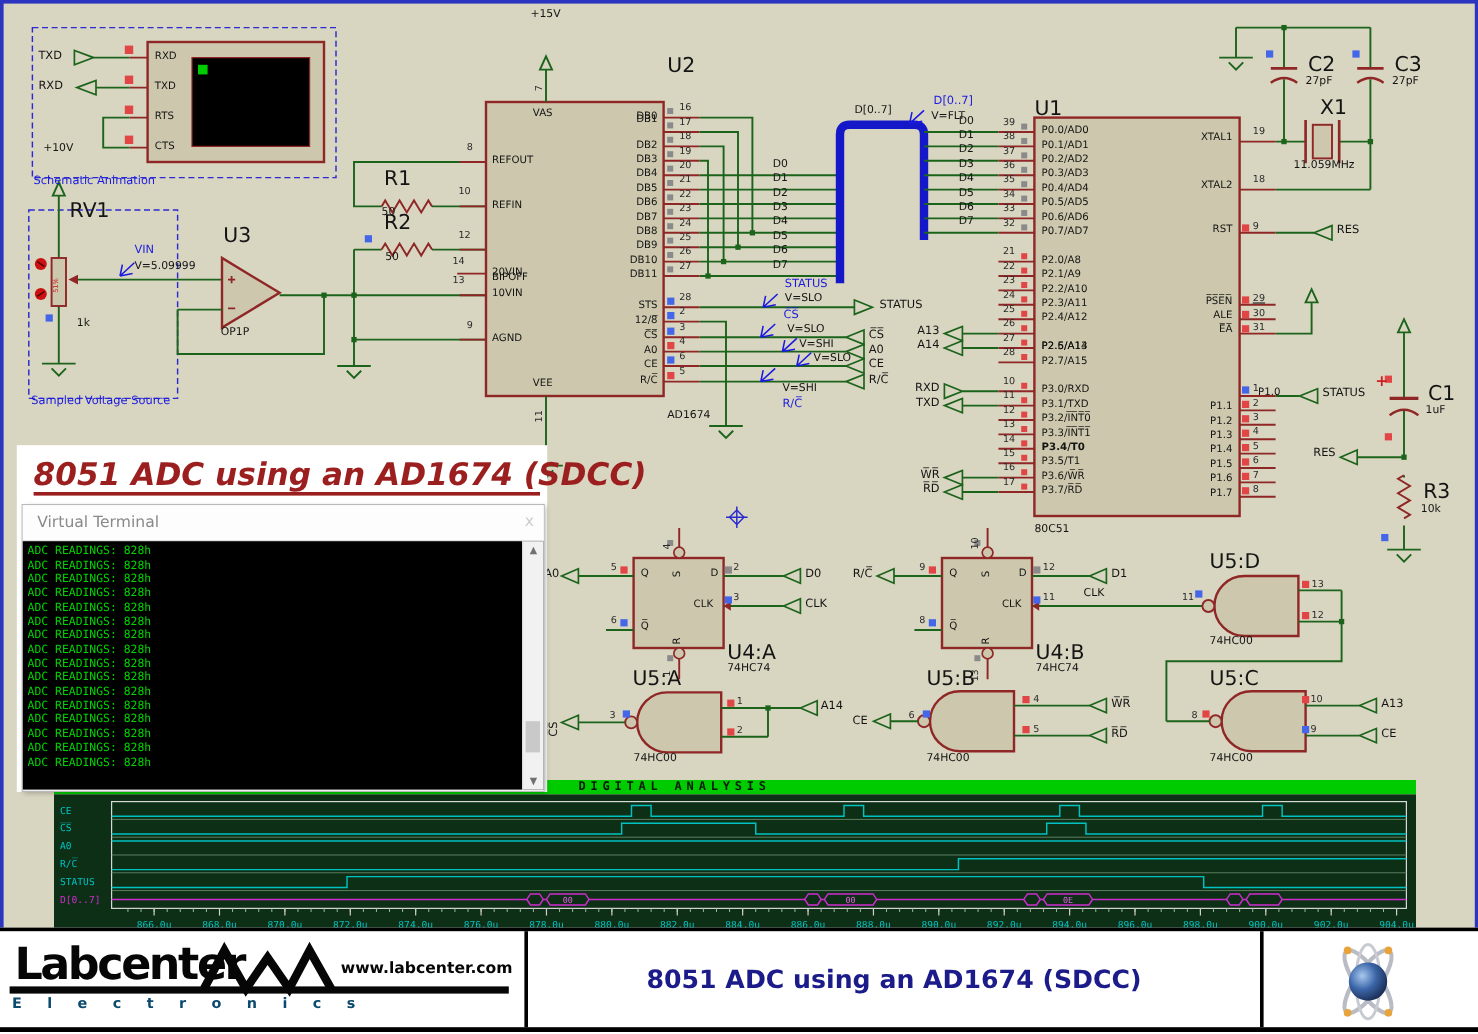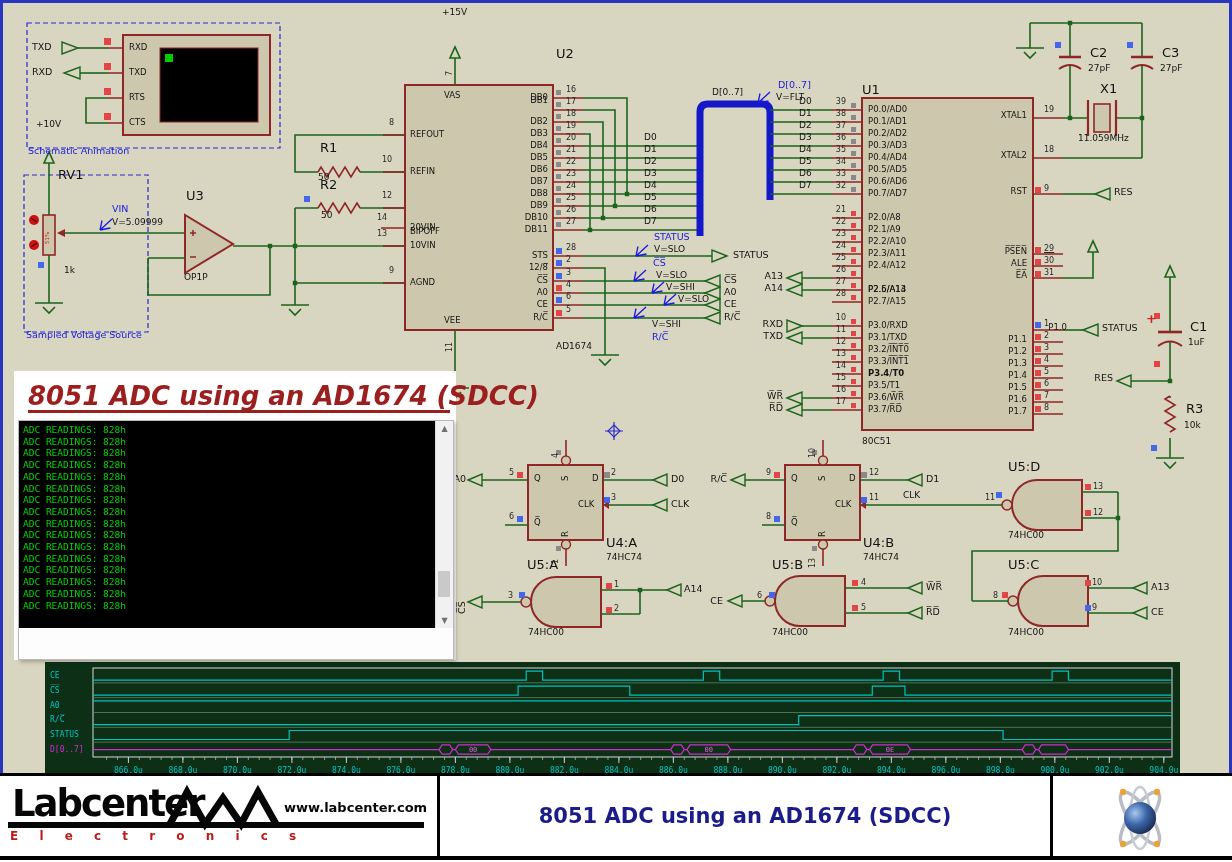--- a/index.html
+++ b/index.html
@@ -4,21 +4,21 @@
 <style>
   html,body{margin:0;padding:0;background:#888;}
   #stage{position:relative;width:1232px;height:862px;overflow:hidden;background:#d8d5c0;font-family:"DejaVu Sans",sans-serif;}
   .abs{position:absolute;}
   
   .bord{position:absolute;background:#2b35c0;}
   
   .lb{position:absolute;white-space:pre;line-height:1;color:#141414;font-family:"DejaVu Sans",sans-serif;}
   .pn{font-size:8.5px;}
   .num{font-size:8px;color:#2a2a2a;}
-  .ref{font-size:13px;}
+  .ref{font-size:17px;}
   .val{font-size:9px;}
   .term{font-size:9.5px;}
   .blk{font-size:9px;}
   .probe{font-size:9.5px;color:#1a1ae0;}
   .ann{font-size:9.5px;color:#1a1ae0;}
   .tinyred{font-size:5.5px;color:#cc2222;}
   .plus{font-size:13px;color:#cc2222;font-weight:bold;}
   
   #heading{position:absolute;left:28px;top:381px;font-size:26px;font-weight:bold;font-style:italic;color:#9c1f1f;z-index:6;}
   #heading-underline{position:absolute;left:28px;top:410px;width:422px;height:3px;background:#9c1f1f;z-index:6;}
@@ -36,21 +36,21 @@
   #vt-thumb{position:absolute;left:2px;top:150px;width:12px;height:26px;background:#c9c9c9;}
   
   #wf-box{position:absolute;left:45px;top:650px;width:1135px;height:125px;z-index:4;}
   #wf-bar{position:absolute;left:0;top:0;width:1135px;height:12px;background:#00ca00;color:#041a04;font-family:"DejaVu Sans Mono",monospace;font-size:10px;font-weight:bold;letter-spacing:4px;line-height:12px;padding-left:437px;box-sizing:border-box;}
   #wf-dark{position:absolute;left:0;top:12px;width:1135px;height:113px;background:#0d2f16;}
   
   #footer{position:absolute;left:0;top:773px;width:1232px;height:89px;background:#ffffff;border-top:3px solid #000;box-sizing:border-box;z-index:8;}
   #footer-bottom{position:absolute;left:0;top:856px;width:1232px;height:4px;background:#000;z-index:9;}
   .fdiv{position:absolute;top:776px;height:80px;width:3px;background:#000;z-index:9;}
   #logo-name{position:absolute;left:12px;top:782px;font-size:37px;font-weight:bold;color:#060606;letter-spacing:-2px;z-index:9;}
-  #logo-sub{position:absolute;left:10px;top:829px;font-size:12px;font-weight:bold;color:#b91c1c;letter-spacing:8.5px;z-index:9;}
+  #logo-sub{position:absolute;left:10px;top:829px;font-size:12px;font-weight:bold;color:#0c4a6e;letter-spacing:8.5px;z-index:9;}
   #logo-url{position:absolute;left:284px;top:800px;font-size:13px;font-weight:bold;color:#060606;z-index:9;}
   #footer-title{position:absolute;left:440px;top:776px;width:610px;height:80px;line-height:80px;text-align:center;font-size:21px;font-weight:bold;color:#1b1b8a;z-index:9;}
 </style>
 </head>
 <body>
 
 <div id="stage">
 
   <div class="abs" style="left:0;top:0;width:1232px;height:775px;">
   <svg width="1232" height="775" xmlns="http://www.w3.org/2000/svg">
@@ -639,20 +639,24 @@
       <span class="lb num" style="left: 1092px; top: 604px;">9</span>
       <span class="lb term" style="left: 1151px; top: 582px;">A13</span>
       <span class="lb term" style="left: 1151px; top: 607px;">CE</span>
     </div>
 
   <div id="white-panel"></div>
   <div id="heading">8051 ADC using an AD1674 (SDCC)</div>
   <div id="heading-underline"></div>
 
   <div id="vt-window">
+    <div id="vt-titlebar">
+      <span id="vt-title">Virtual Terminal</span>
+      <span id="vt-close">x</span>
+    </div>
     <div id="vt-body">
       <div id="vt-text">
           <div class="tl">ADC READINGS: 828h</div>
           <div class="tl">ADC READINGS: 828h</div>
           <div class="tl">ADC READINGS: 828h</div>
           <div class="tl">ADC READINGS: 828h</div>
           <div class="tl">ADC READINGS: 828h</div>
           <div class="tl">ADC READINGS: 828h</div>
           <div class="tl">ADC READINGS: 828h</div>
           <div class="tl">ADC READINGS: 828h</div>
@@ -667,20 +671,21 @@
         </div>
       <div id="vt-scroll">
         <span class="vt-arrow" style="top:3px;">▲</span>
         <span class="vt-arrow" style="bottom:3px;">▼</span>
         <div id="vt-thumb"></div>
       </div>
     </div>
   </div>
 
   <div id="wf-box">
+    <div id="wf-bar">DIGITAL ANALYSIS</div>
     <div id="wf-dark"></div>
   <svg width="1135" height="125" style="position: absolute; left: 0px; top: 0px;">
         <rect x="48" y="18" width="1079" height="88.98" fill="none" stroke="#d8d8d8" stroke-width="1"></rect>
         <line x1="48" y1="32.83" x2="1127" y2="32.83" stroke="#6e8e6e" stroke-width="0.7"></line>
         <line x1="48" y1="47.66" x2="1127" y2="47.66" stroke="#6e8e6e" stroke-width="0.7"></line>
         <line x1="48" y1="62.49" x2="1127" y2="62.49" stroke="#6e8e6e" stroke-width="0.7"></line>
         <line x1="48" y1="77.32" x2="1127" y2="77.32" stroke="#6e8e6e" stroke-width="0.7"></line>
         <line x1="48" y1="92.15" x2="1127" y2="92.15" stroke="#6e8e6e" stroke-width="0.7"></line>
         <line x1="61.623737373737406" y1="106.98" x2="61.623737373737406" y2="109.98" stroke="#9fbf9f" stroke-width="0.8"></line>
         <line x1="72.52272727272671" y1="106.98" x2="72.52272727272671" y2="109.98" stroke="#9fbf9f" stroke-width="0.8"></line>

